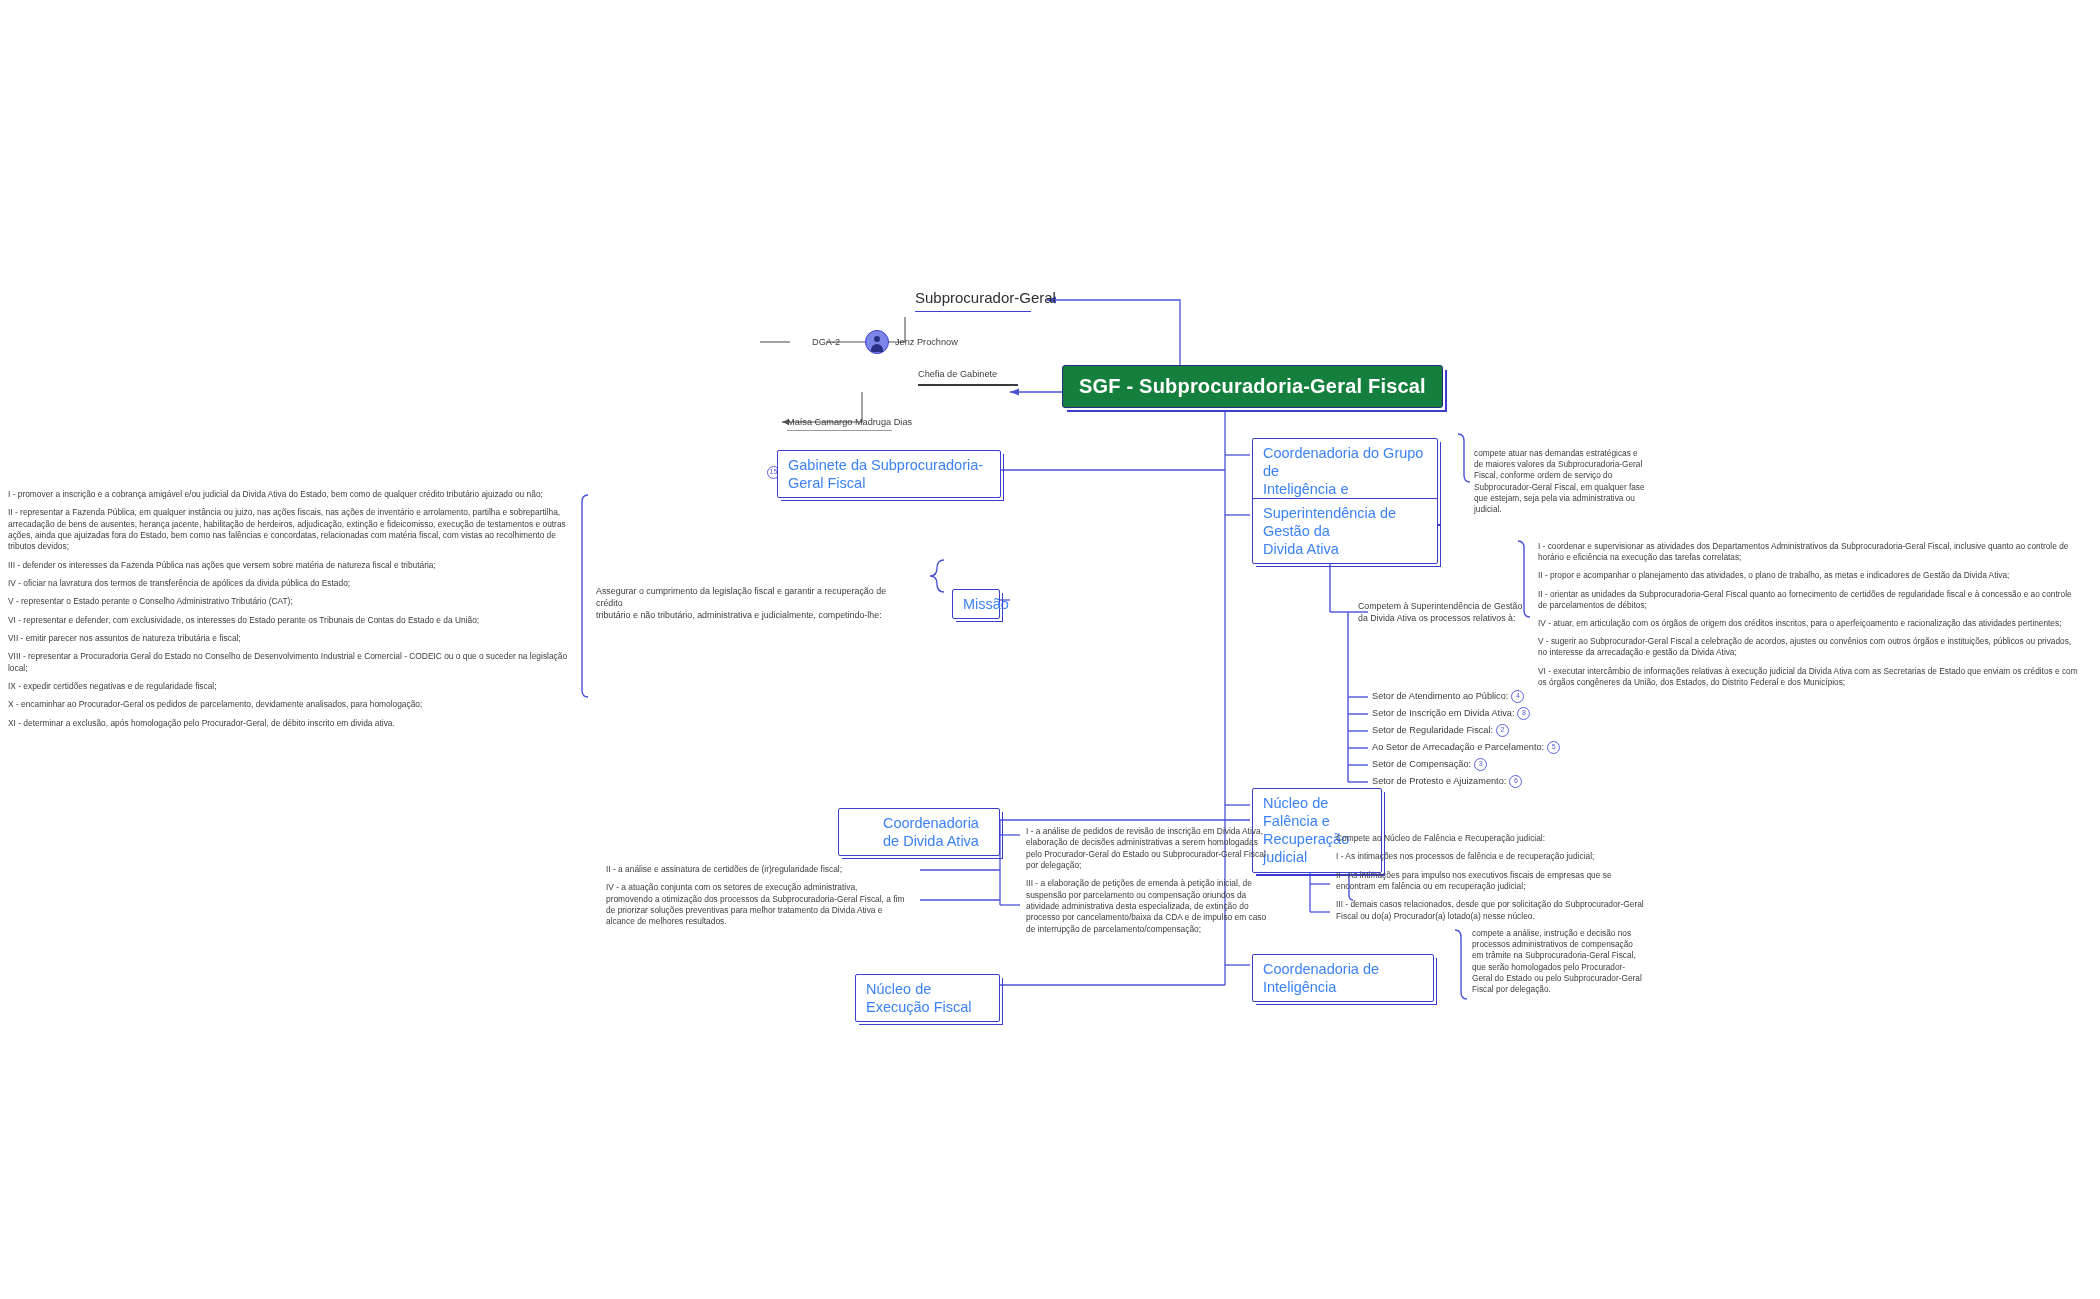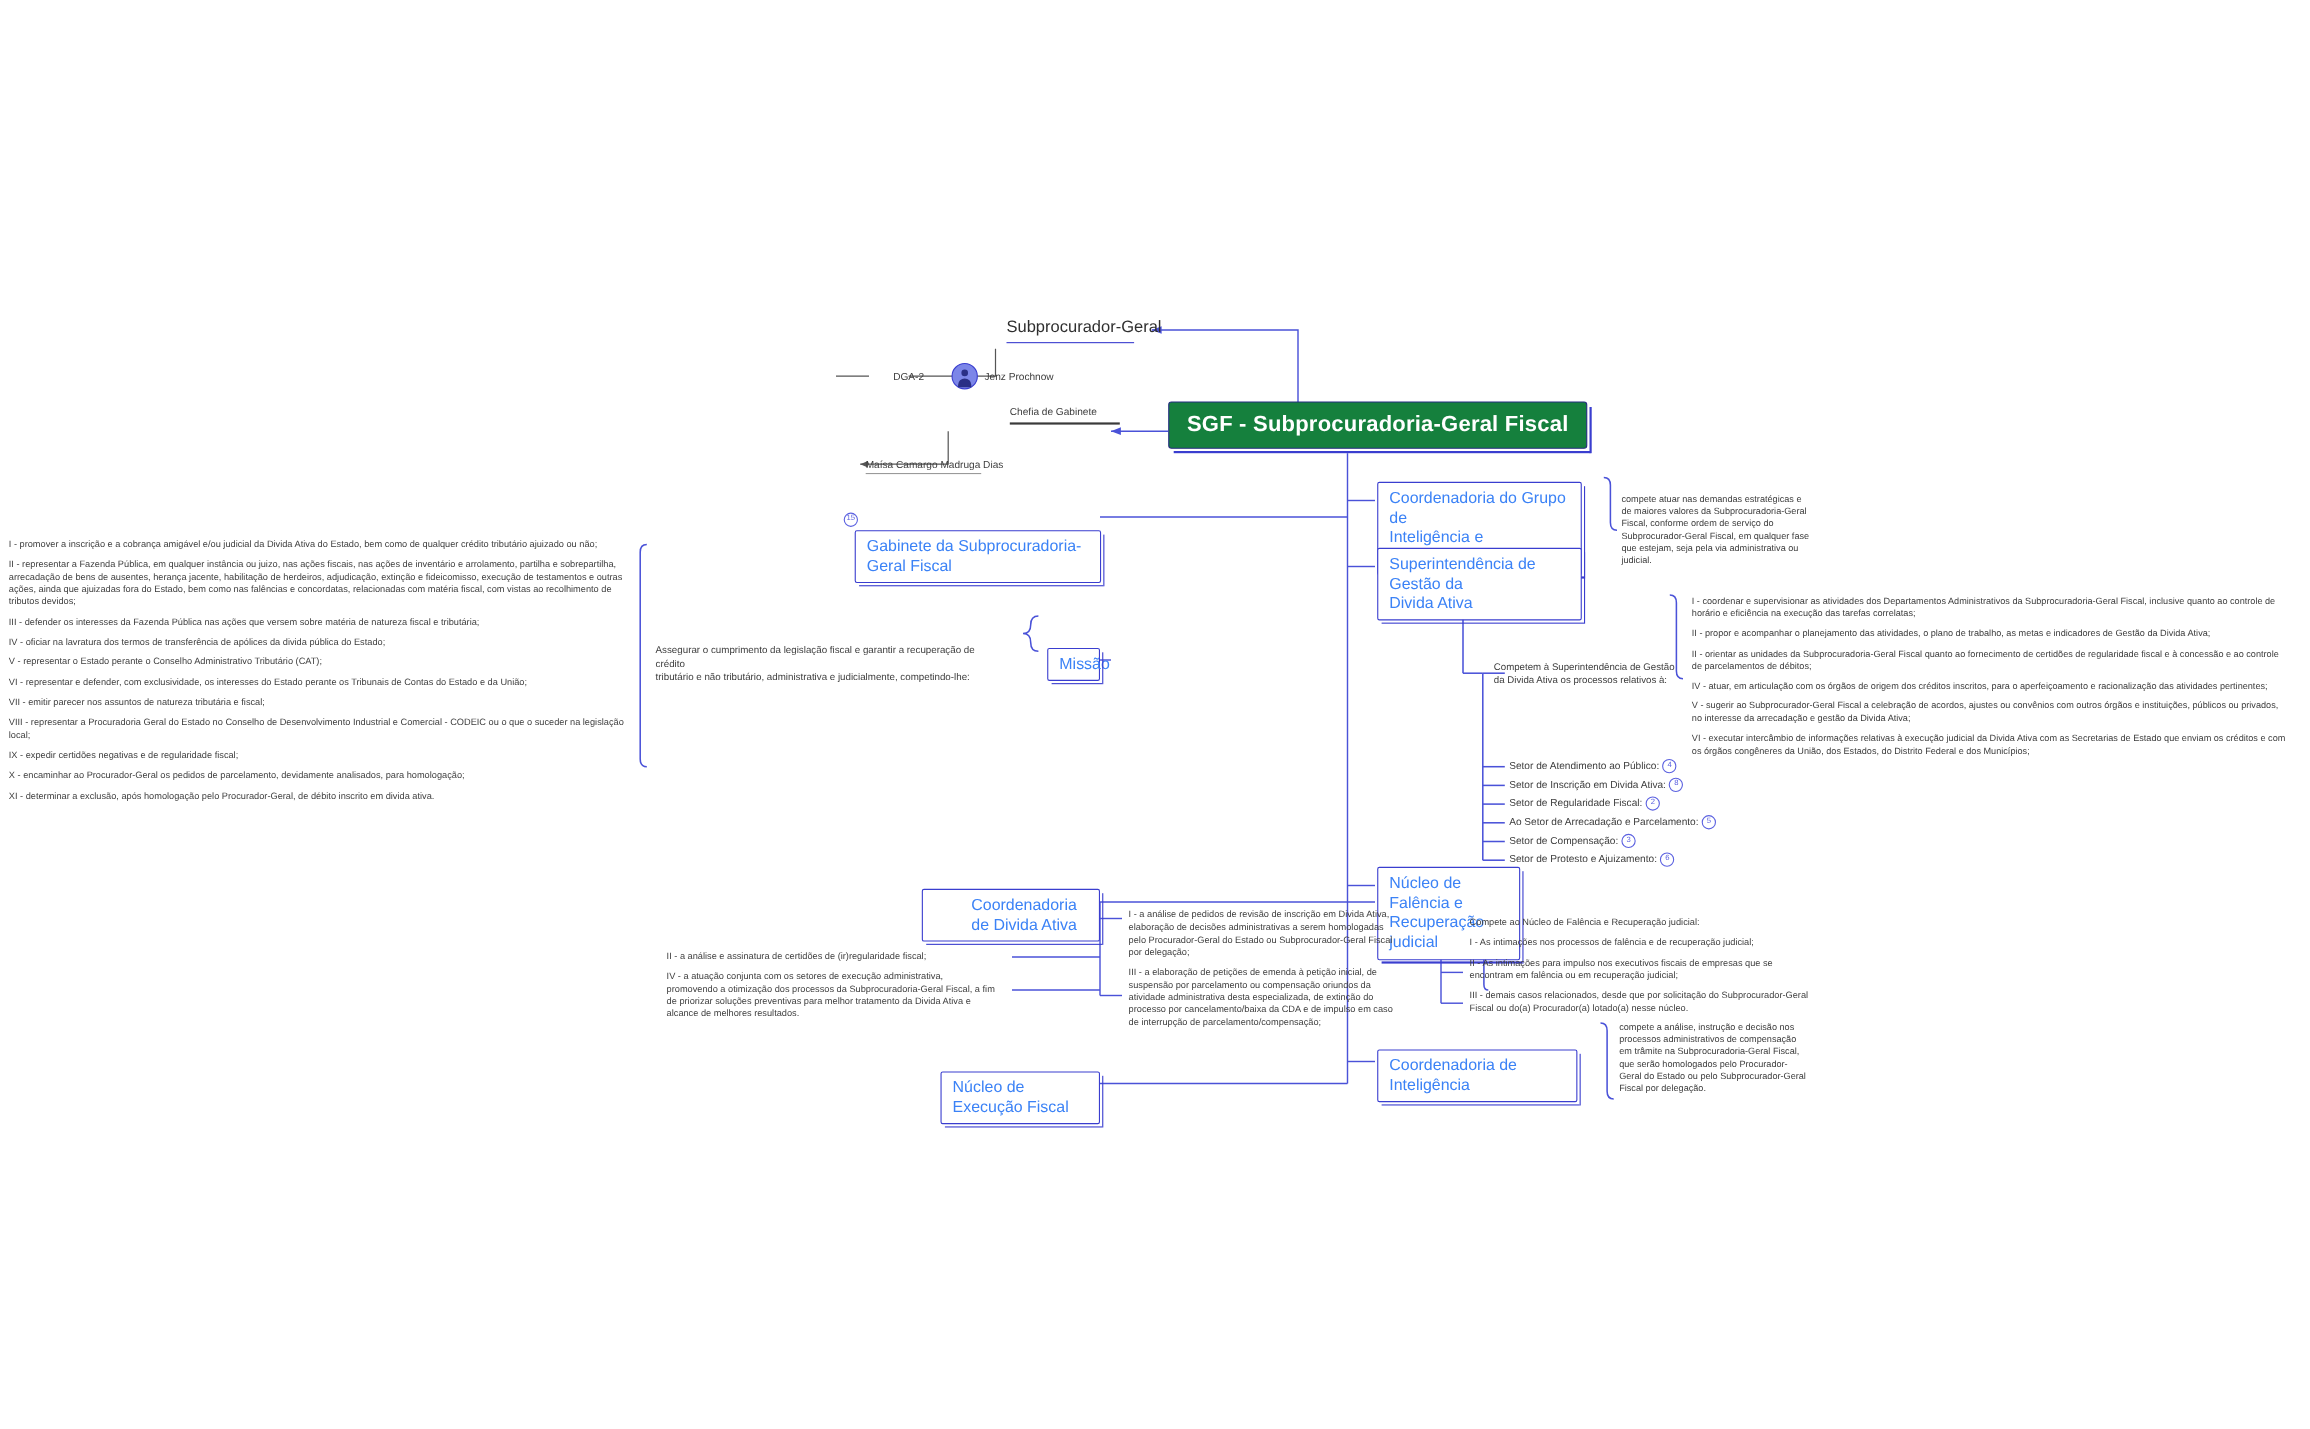--- a/index.html
+++ b/index.html
@@ -172,21 +172,21 @@
       <b></b>
     </div>
   <div class="plain sm" style="left:895px;top:336px;">Jenz Prochnow</div>
 
   <div class="plain sm" style="left:918px;top:368px;">Chefia de Gabinete</div>
   <div class="underline dark" style="left:918px;top:384px;width:100px;height:1.6px;"></div>
   <div class="plain sm" style="left:787px;top:416px;">Maísa Camargo Madruga Dias</div>
   <div class="underline" style="left:787px;top:430px;width:105px;background:#9a9a9a;"></div>
 
   <span class="badge left" style="left:764px;top:466px;">15</span>
-  <div class="node" style="left:777px;top:482px;width:224px;">Gabinete da Subprocuradoria-Geral Fiscal</div>
+  <div class="node" style="left:777px;top:450px;width:224px;">Gabinete da Subprocuradoria-Geral Fiscal</div>
 
   <div class="node" style="left:952px;top:589px;width:48px;">Missão</div>
 
   <div class="plain" style="left:596px;top:585px;width:310px;font-size:8.9px;">Assegurar o cumprimento da legislação fiscal e garantir a recuperação de crédito
 tributário e não tributário, administrativa e judicialmente, competindo-lhe:</div>
 
   <div class="plain" style="left:8px;top:489px;width:560px;font-size:8.4px;" id="missao-list"><p class="para">I - promover a inscrição e a cobrança amigável e/ou judicial da Divida Ativa do Estado, bem como de qualquer crédito tributário ajuizado ou não;</p><p class="para">II - representar a Fazenda Pública, em qualquer instância ou juizo, nas ações fiscais, nas ações de inventário e arrolamento, partilha e sobrepartilha, arrecadação de bens de ausentes, herança jacente, habilitação de herdeiros, adjudicação, extinção e fideicomisso, execução de testamentos e outras ações, ainda que ajuizadas fora do Estado, bem como nas falências e concordatas, relacionadas com matéria fiscal, com vistas ao recolhimento de tributos devidos;</p><p class="para">III - defender os interesses da Fazenda Pública nas ações que versem sobre matéria de natureza fiscal e tributária;</p><p class="para">IV - oficiar na lavratura dos termos de transferência de apólices da divida pública do Estado;</p><p class="para">V - representar o Estado perante o Conselho Administrativo Tributário (CAT);</p><p class="para">VI - representar e defender, com exclusividade, os interesses do Estado perante os Tribunais de Contas do Estado e da União;</p><p class="para">VII - emitir parecer nos assuntos de natureza tributária e fiscal;</p><p class="para">VIII - representar a Procuradoria Geral do Estado no Conselho de Desenvolvimento Industrial e Comercial - CODEIC ou o que o suceder na legislação local;</p><p class="para">IX - expedir certidões negativas e de regularidade fiscal;</p><p class="para">X - encaminhar ao Procurador-Geral os pedidos de parcelamento, devidamente analisados, para homologação;</p><p class="para">XI - determinar a exclusão, após homologação pelo Procurador-Geral, de débito inscrito em divida ativa.</p></div>
 
   <div class="node" style="left:1252px;top:438px;width:186px;">Coordenadoria do Grupo de
 Inteligência e Recuperação Fiscal</div>

